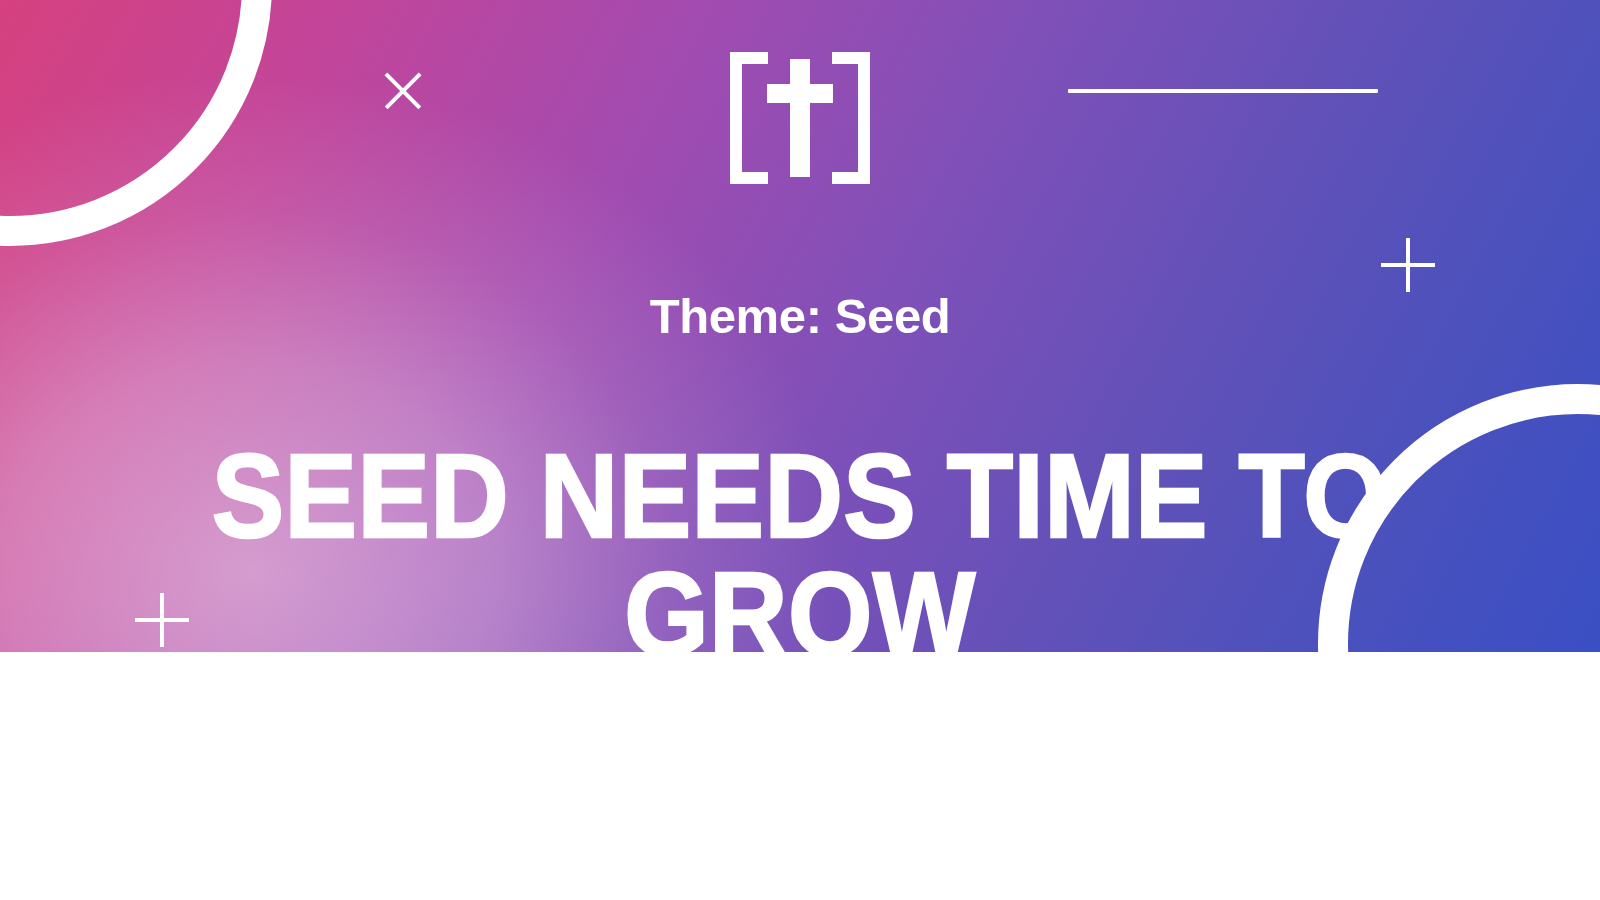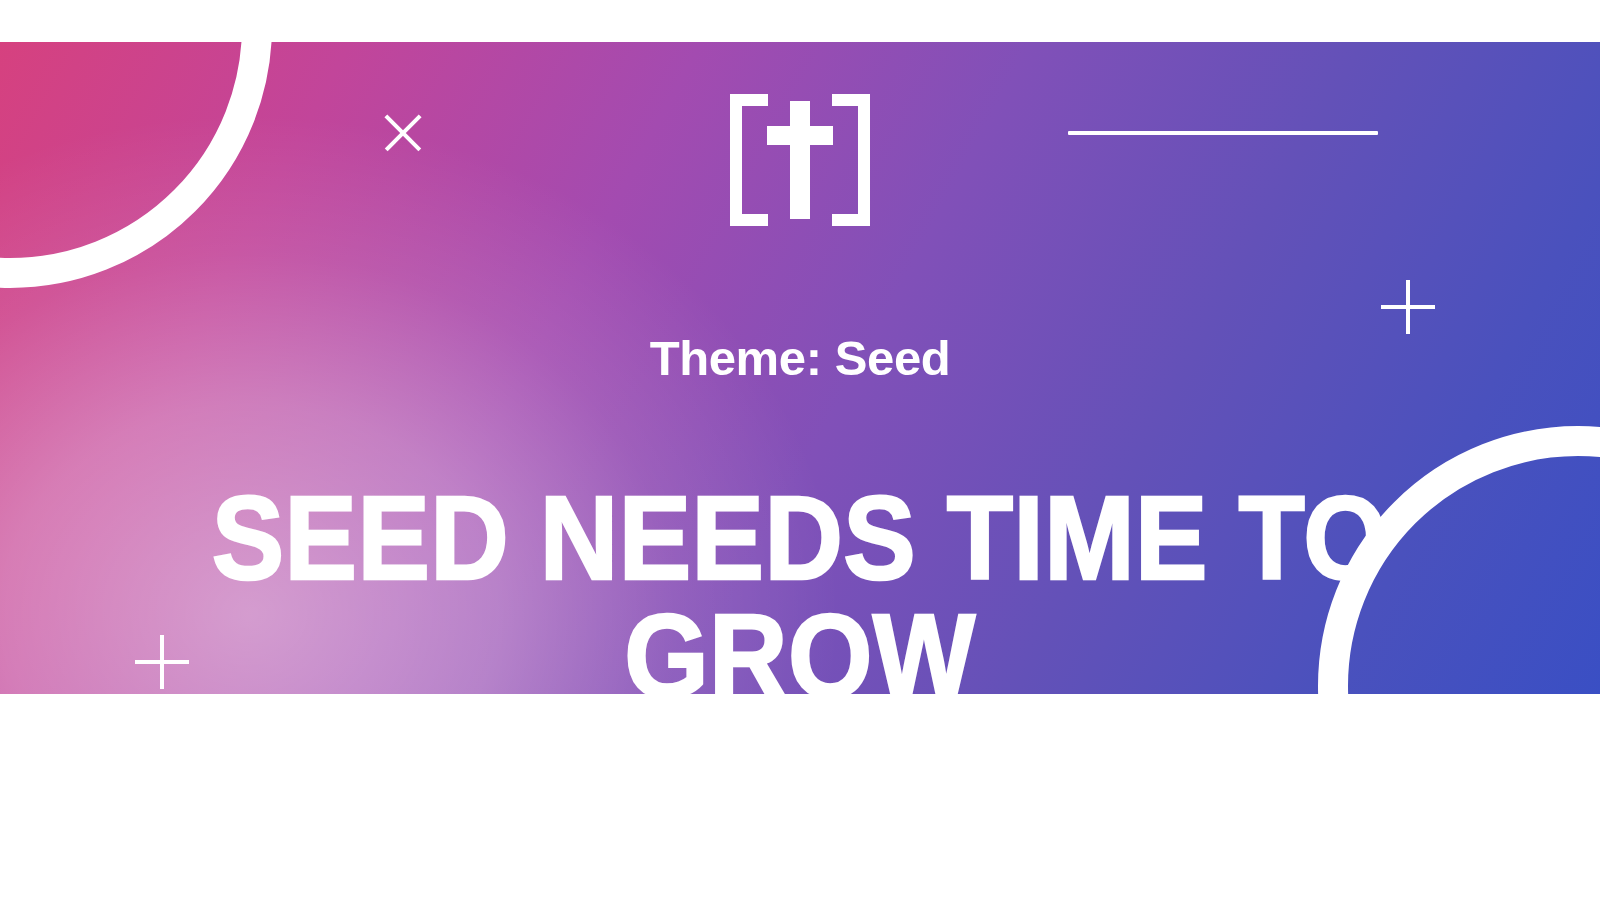--- a/index.html
+++ b/index.html
@@ -18,21 +18,20 @@
     overflow: hidden;
     background:
       linear-gradient(118deg,
         #d6417f 0%,
         #c2459a 18%,
         #a34bb0 36%,
         #8150b8 53%,
         #6351b8 70%,
         #4a51bd 86%,
         #3a4fc4 100%);
-    margin-top: 42px;
   }
 
   
   #slide::after {
     content: "";
     position: absolute;
     left: -340px;
     bottom: -420px;
     width: 1180px;
     height: 1000px;

